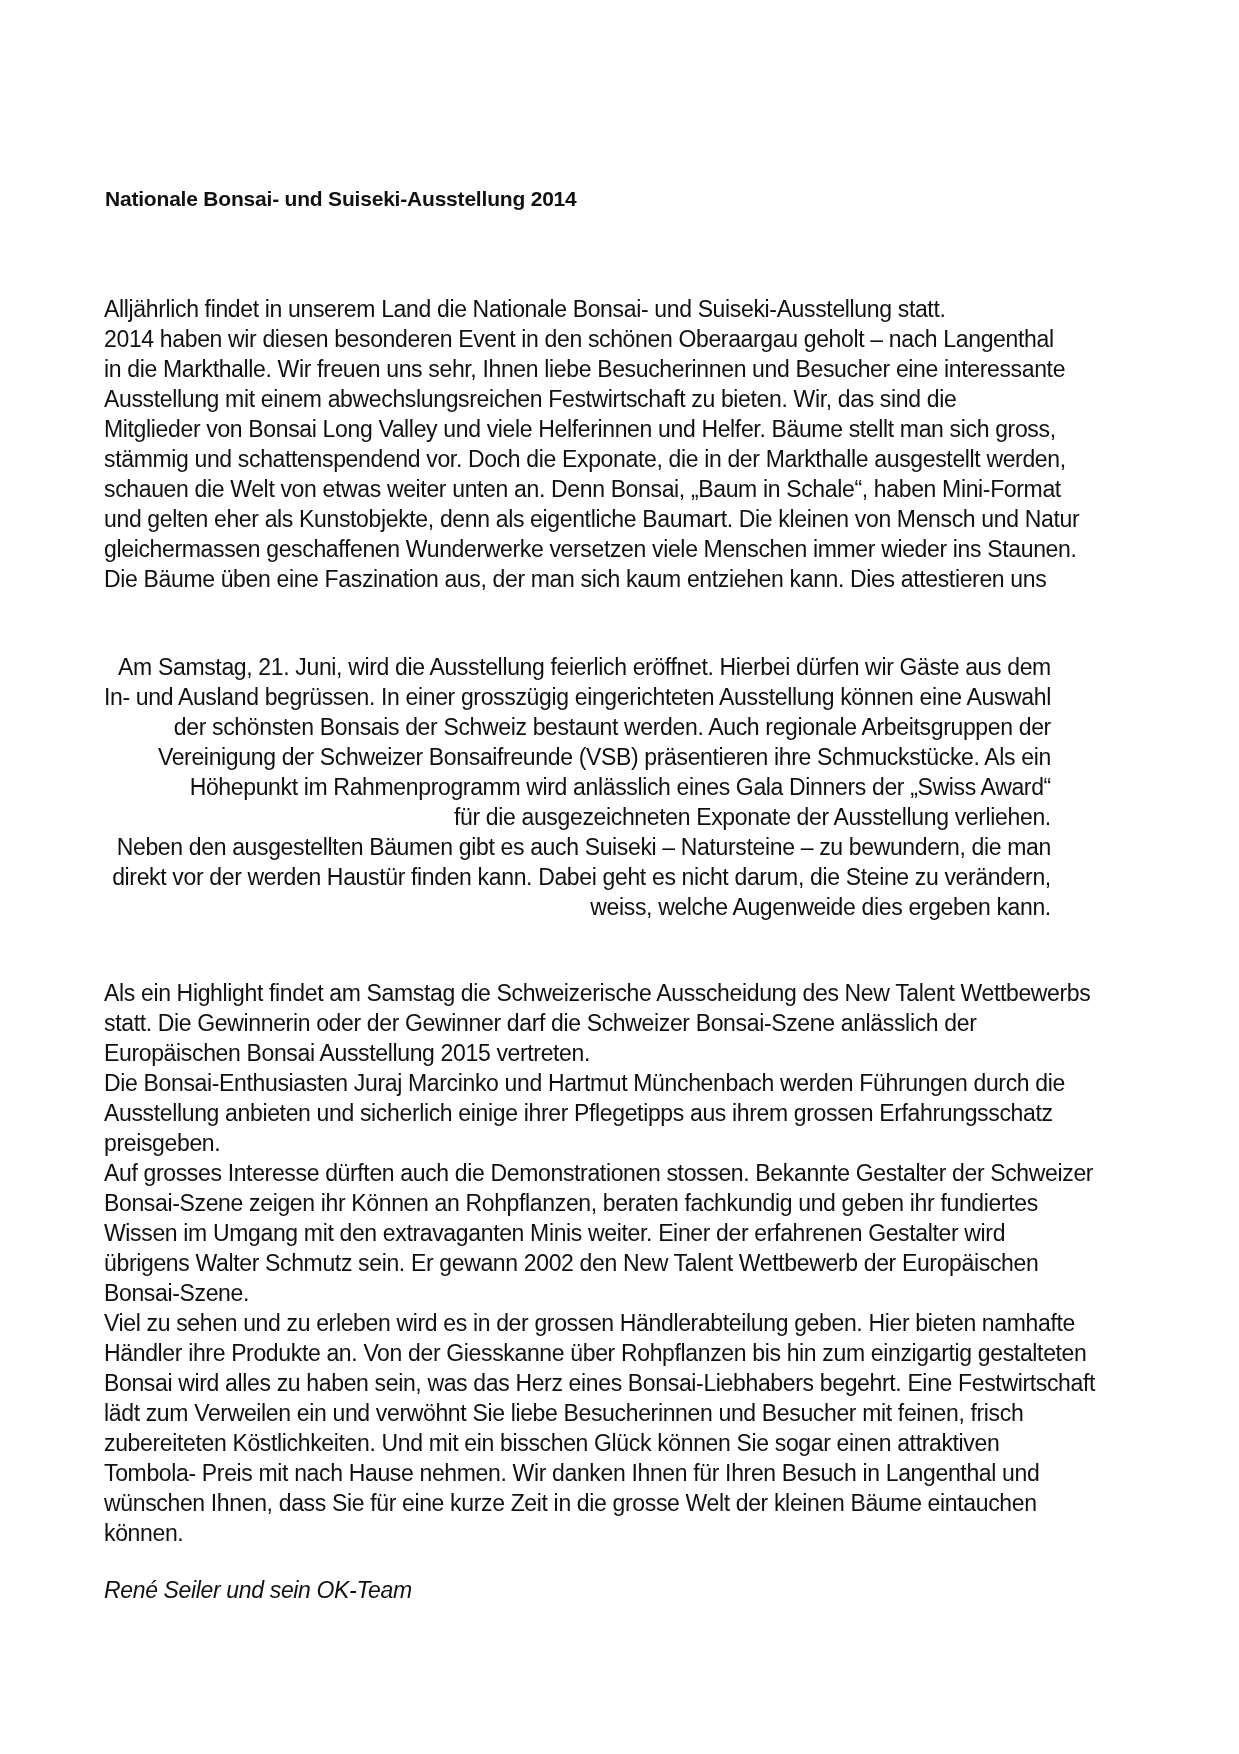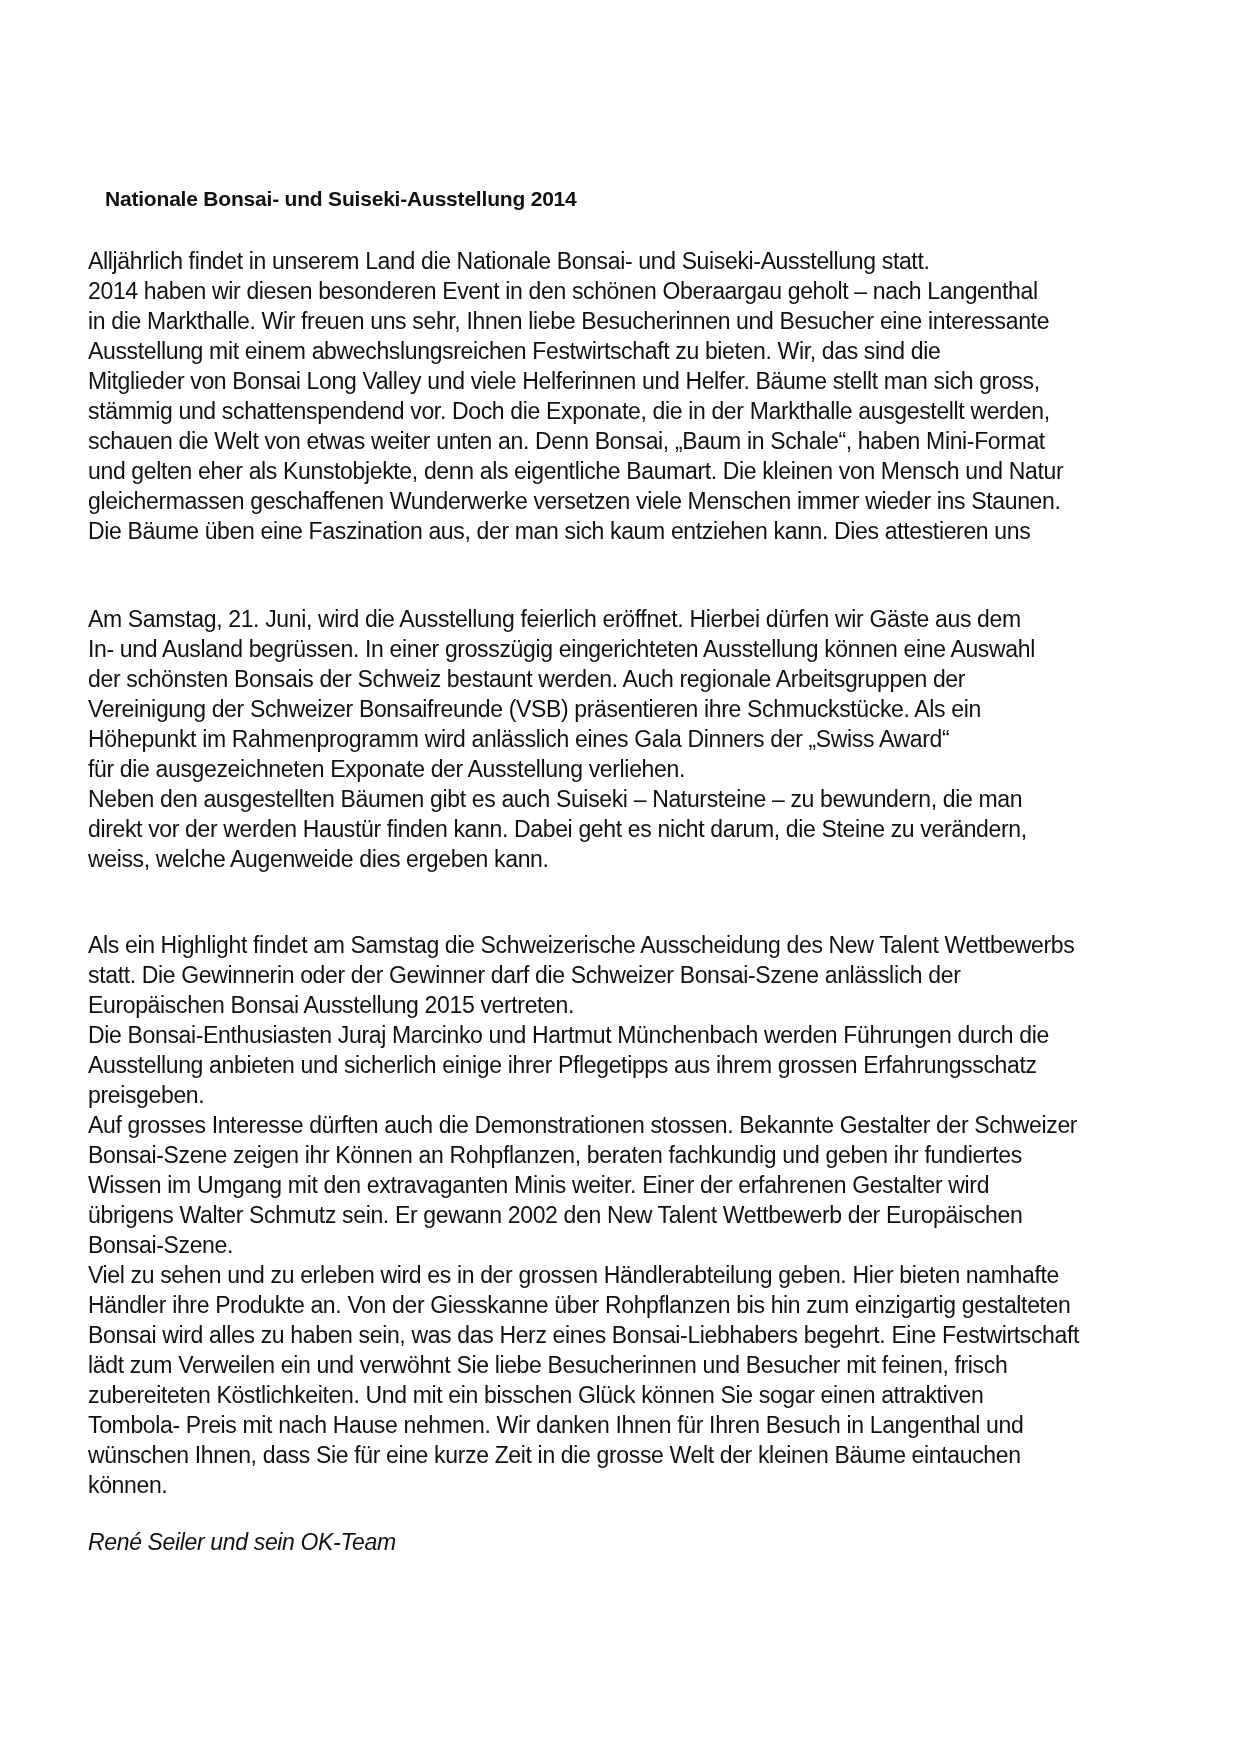--- a/index.html
+++ b/index.html
@@ -27,32 +27,33 @@
       left: 0;
       margin: 17px;
       font-size: 21px;
       font-weight: bold;
       letter-spacing: -0.2px;
       white-space: nowrap;
       line-height: 36px;
     }
     .body-text {
       position: absolute;
-      left: 0;
+      left: 16px;
       font-size: 23px;
       line-height: 30px;
       letter-spacing: -0.35px;
       white-space: nowrap;
+      margin-top: 48px;
     }
     .line {
       display: block;
       height: 30px;
     }
     #para1 { top: 246px; }
-    #para2 { top: 604px; }
+    #para2 { top: 604px; text-align: right; }
     #para3 { top: 930px; }
     #signature { top: 1527px; font-style: italic; }
   </style>
 </head>
 <body>
 
 <div class="page">
   <h1 class="title">Nationale Bonsai- und Suiseki-Ausstellung 2014</h1>
 
   <div class="body-text" id="para1">

